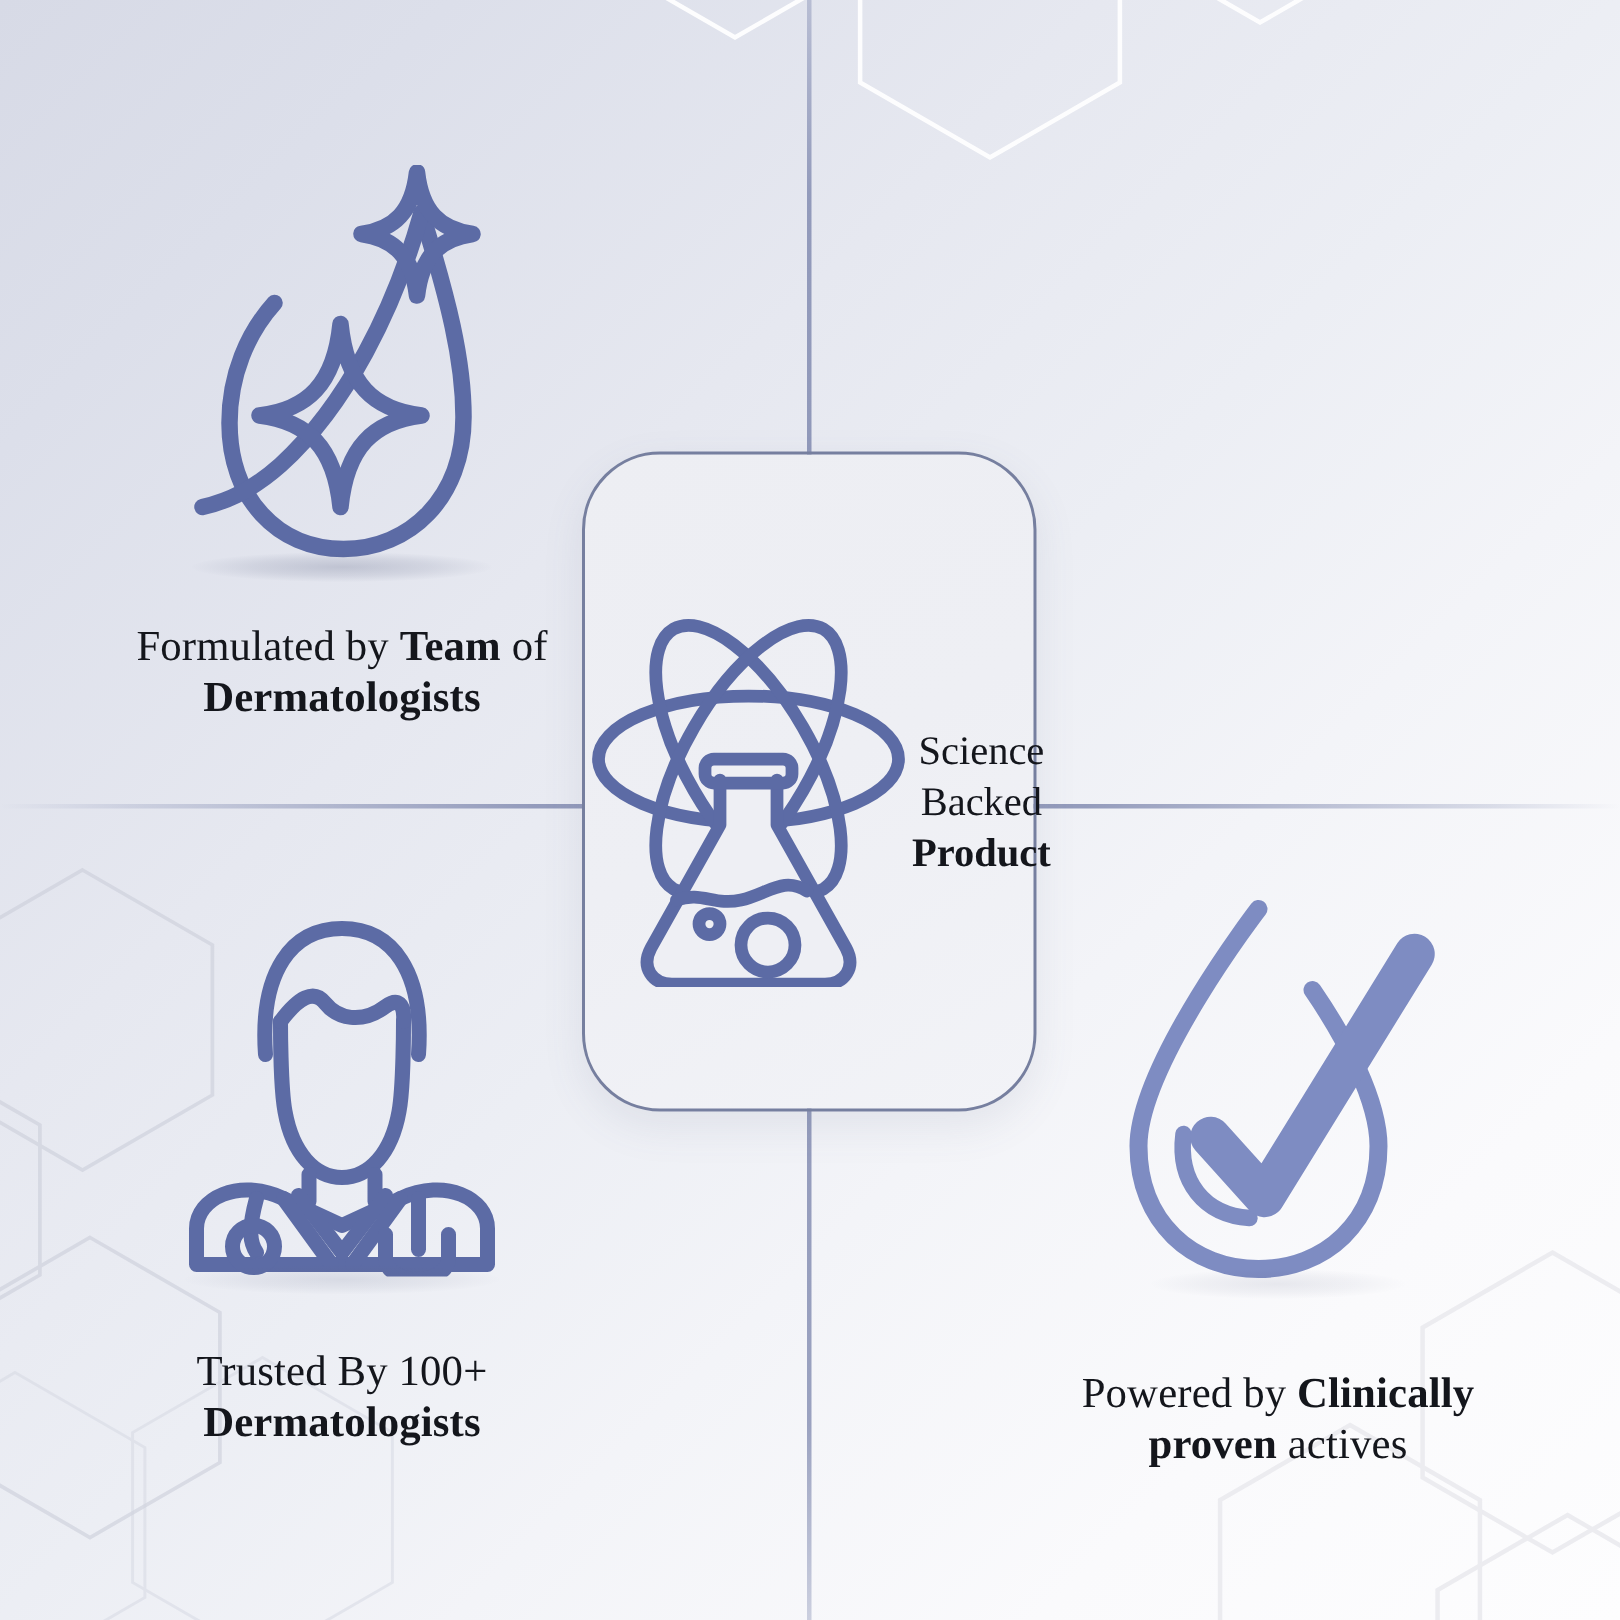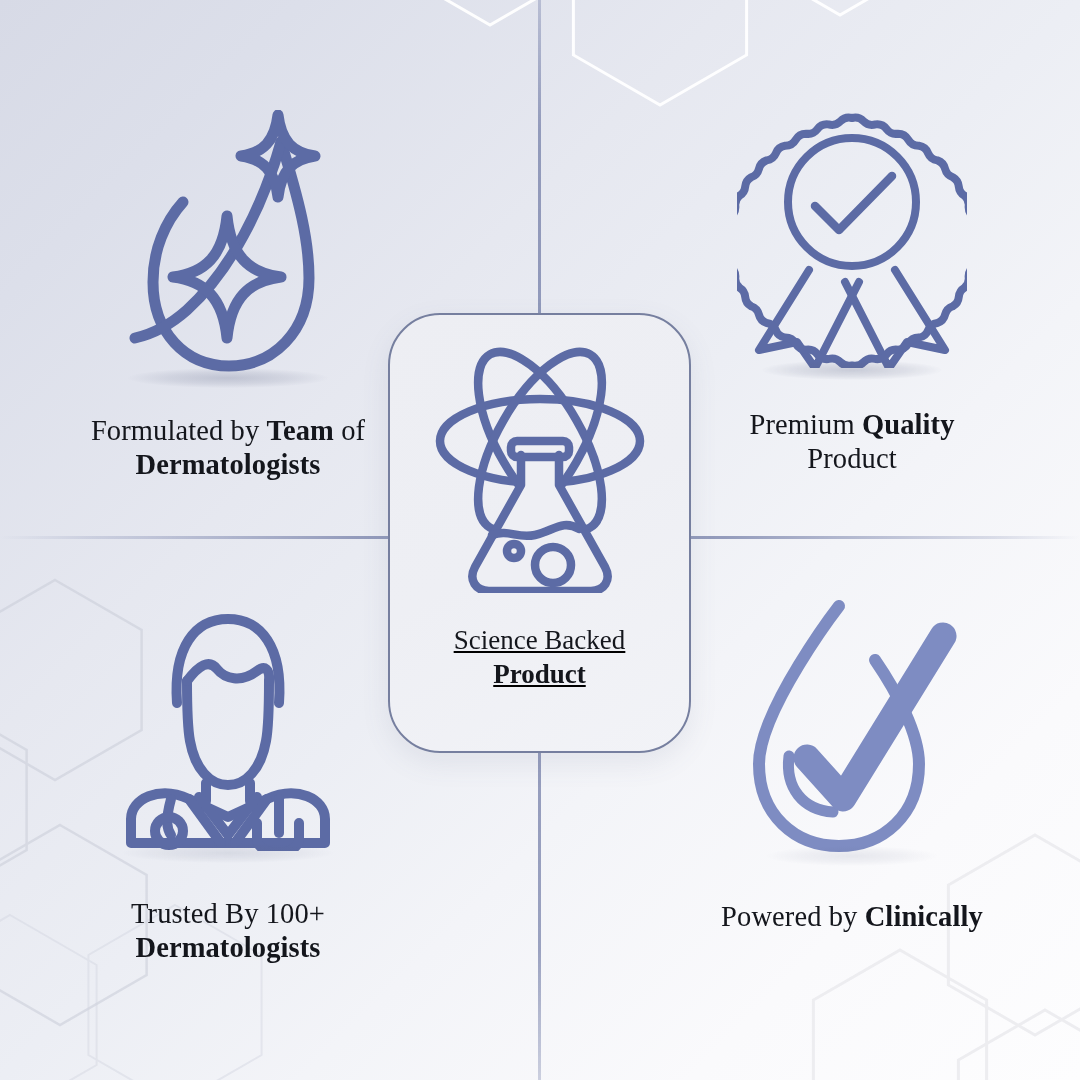--- a/index.html
+++ b/index.html
@@ -103,39 +103,38 @@
   }
 
   #feature-top-left   { left: 13px;  top: 110px; }
   #feature-top-right  { left: 637px; top: 110px; }
   #feature-bot-left   { left: 13px;  top: 607px; }
   #feature-bot-right  { left: 637px; top: 588px; }
 
   #feature-top-left .feature-label   { margin-top: 30px; }
   #feature-top-right .feature-label  { margin-top: 36px; }
   #feature-bot-left .feature-label   { margin-top: 42px; }
-  #feature-bot-right .feature-label  { margin-top: 38px; }
+  #feature-bot-right .feature-label  { margin-top: 50px; }
 
   
   #center-card {
     position: absolute;
     left: 388px;
-    top: 313px;
+    top: 301px;
     width: 303px;
     height: 440px;
     border: 2.5px solid #767f9f;
     border-radius: 52px;
     background: linear-gradient(150deg, #edeef3 0%, #eeeff4 50%, #f2f3f7 100%);
     box-shadow: 0 10px 28px rgba(90,98,130,0.10);
     display: flex;
-    flex-direction: column;
+    flex-direction: row;
     align-items: center;
     justify-content: flex-start;
     box-sizing: border-box;
-    text-decoration: underline;
   }
   #center-card .card-icon {
     margin-top: 28px;
   }
   #center-card .card-label {
     margin-top: 26px;
     text-align: center;
     font-size: 27px;
     line-height: 1.26;
     color: #14161c;
@@ -202,64 +201,20 @@
         </g>
       </svg>
       <div class="icon-shadow" style="top:258px;width:200px;"></div>
     </div>
     <div class="feature-label">
       <span><span>Formulated by </span><b>Team</b><span> of</span></span><br>
       <span><b>Dermatologists</b><span></span></span>
     </div>
   </div>
 
-  <div class="feature" id="feature-top-right">
-    <div class="feature-icon">
-      <svg width="230" height="258" viewBox="0 0 230 258" aria-hidden="true">
-        <g fill="none" stroke="#5c6ba5" stroke-width="8" stroke-linecap="round" stroke-linejoin="round">
-
-          <path d="M72 160 L 22 240 L 60 232 L 78 258 L 122 172"></path>
-          <path d="M158 160 L 208 240 L 170 232 L 152 258 L 108 172"></path>
-
-          <path d="M115 8
-                   a 12 12 0 0 1 11.6 3.3 a 12 12 0 0 0 11.9 3.1 a 12 12 0 0 1 11.1 4.7
-                   a 12 12 0 0 0 11.4 4.6 a 12 12 0 0 1 10.3 6.1 a 12 12 0 0 0 10.6 6
-                   a 12 12 0 0 1 9.2 7.4 a 12 12 0 0 0 9.3 7.2 a 12 12 0 0 1 7.7 8.5
-                   a 12 12 0 0 0 7.7 8.3 a 12 12 0 0 1 6 9.4 a 12 12 0 0 0 5.8 9.2
-                   a 12 12 0 0 1 4.1 10.1 a 12 12 0 0 0 3.7 9.8 a 12 12 0 0 1 2.1 10.5
-                   a 12 12 0 0 0 1.5 10.2 a 12 12 0 0 1 0 10.6 a 12 12 0 0 0 -1.5 10.2
-                   a 12 12 0 0 1 -2.1 10.5 a 12 12 0 0 0 -3.7 9.8 a 12 12 0 0 1 -4.1 10.1
-                   a 12 12 0 0 0 -5.8 9.2 a 12 12 0 0 1 -6 9.4 a 12 12 0 0 0 -7.7 8.3
-                   a 12 12 0 0 1 -7.7 8.5 a 12 12 0 0 0 -9.3 7.2 a 12 12 0 0 1 -9.2 7.4
-                   a 12 12 0 0 0 -10.6 6 a 12 12 0 0 1 -10.3 6.1 a 12 12 0 0 0 -11.4 4.6
-                   a 12 12 0 0 1 -11.1 4.7 a 12 12 0 0 0 -11.9 3.1 a 12 12 0 0 1 -11.6 3.3
-                   a 12 12 0 0 1 -11.6 -3.3 a 12 12 0 0 0 -11.9 -3.1 a 12 12 0 0 1 -11.1 -4.7
-                   a 12 12 0 0 0 -11.4 -4.6 a 12 12 0 0 1 -10.3 -6.1 a 12 12 0 0 0 -10.6 -6
-                   a 12 12 0 0 1 -9.2 -7.4 a 12 12 0 0 0 -9.3 -7.2 a 12 12 0 0 1 -7.7 -8.5
-                   a 12 12 0 0 0 -7.7 -8.3 a 12 12 0 0 1 -6 -9.4 a 12 12 0 0 0 -5.8 -9.2
-                   a 12 12 0 0 1 -4.1 -10.1 a 12 12 0 0 0 -3.7 -9.8 a 12 12 0 0 1 -2.1 -10.5
-                   a 12 12 0 0 0 -1.5 -10.2 a 12 12 0 0 1 0 -10.6 a 12 12 0 0 0 1.5 -10.2
-                   a 12 12 0 0 1 2.1 -10.5 a 12 12 0 0 0 3.7 -9.8 a 12 12 0 0 1 4.1 -10.1
-                   a 12 12 0 0 0 5.8 -9.2 a 12 12 0 0 1 6 -9.4 a 12 12 0 0 0 7.7 -8.3
-                   a 12 12 0 0 1 7.7 -8.5 a 12 12 0 0 0 9.3 -7.2 a 12 12 0 0 1 9.2 -7.4
-                   a 12 12 0 0 0 10.6 -6 a 12 12 0 0 1 10.3 -6.1 a 12 12 0 0 0 11.4 -4.6
-                   a 12 12 0 0 1 11.1 -4.7 a 12 12 0 0 0 11.9 -3.1 a 12 12 0 0 1 11.6 -3.3 Z"></path>
-
-          <circle cx="115" cy="92" r="64"></circle>
-
-          <path d="M78 96 L 102 120 L 155 66" stroke-width="8.5"></path>
-        </g>
-      </svg>
-      <div class="icon-shadow" style="top:250px;width:180px;"></div>
-    </div>
-    <div class="feature-label">
-      <span><span>Premium </span><b>Quality</b><span></span></span><br>
-      <span><b></b><span>Product</span></span>
-    </div>
-  </div>
 
   <div class="feature" id="feature-bot-left">
     <div class="feature-icon">
       <svg width="230" height="244" viewBox="0 0 230 244" aria-hidden="true">
         <g fill="none" stroke="#5c6ba5" stroke-width="10" stroke-linecap="round" stroke-linejoin="round">
 
           <path d="M64 96 C 60 40 82 12 115 12 C 148 12 170 40 166 96"></path>
 
           <path d="M74 74 C 74 74 74 118 77 134 C 82 162 97 178 115 178
                    C 133 178 148 162 153 134 C 156 118 156 74 156 74"></path>
@@ -304,20 +259,21 @@
         </g>
 
         <g fill="none" stroke="#7e8cc2" stroke-width="27" stroke-linecap="round" stroke-linejoin="round">
           <path d="M70 170 L 106 210 L 206 48"></path>
         </g>
       </svg>
       <div class="icon-shadow" style="top:258px;width:170px;opacity:.45;"></div>
     </div>
     <div class="feature-label">
       <span><span>Powered by </span><b>Clinically</b><span></span></span><br>
+      <span><b>proven</b><span> actives</span></span>
     </div>
   </div>
 
   <div id="center-card">
     <div class="card-icon">
       <svg width="218" height="250" viewBox="0 0 218 250" aria-hidden="true">
         <g fill="none" stroke="#5c6ba5" stroke-width="8.5" stroke-linecap="round" stroke-linejoin="round">
 
           <ellipse cx="109" cy="98" rx="100" ry="42"></ellipse>
           <ellipse cx="109" cy="98" rx="100" ry="42" transform="rotate(60 109 98)"></ellipse>

